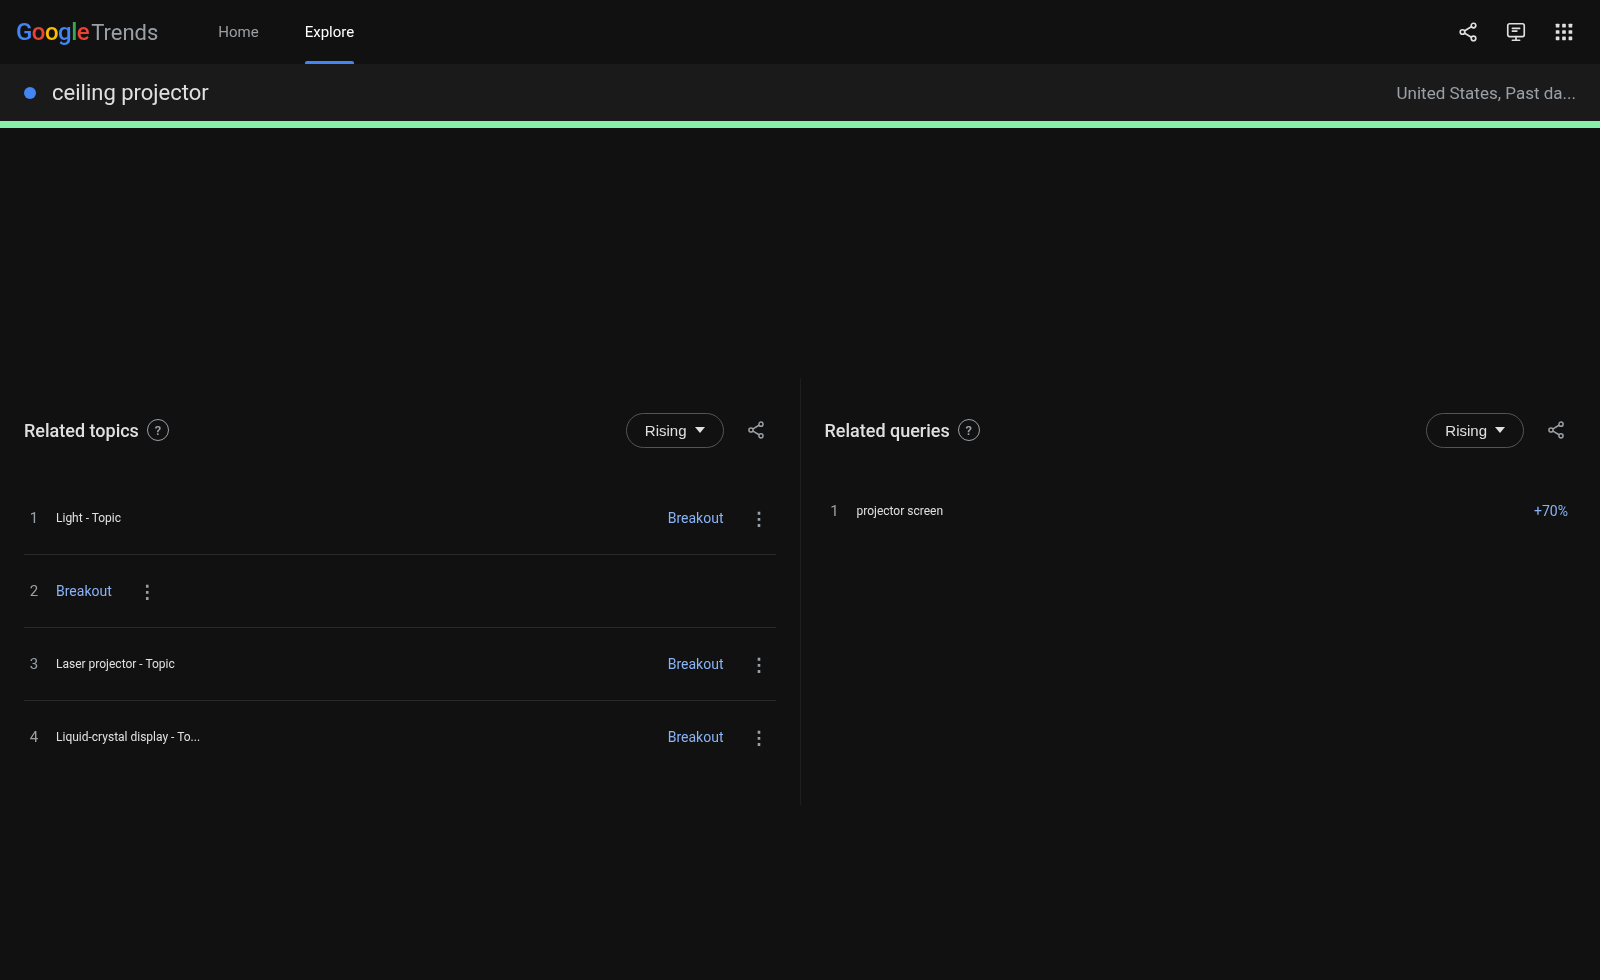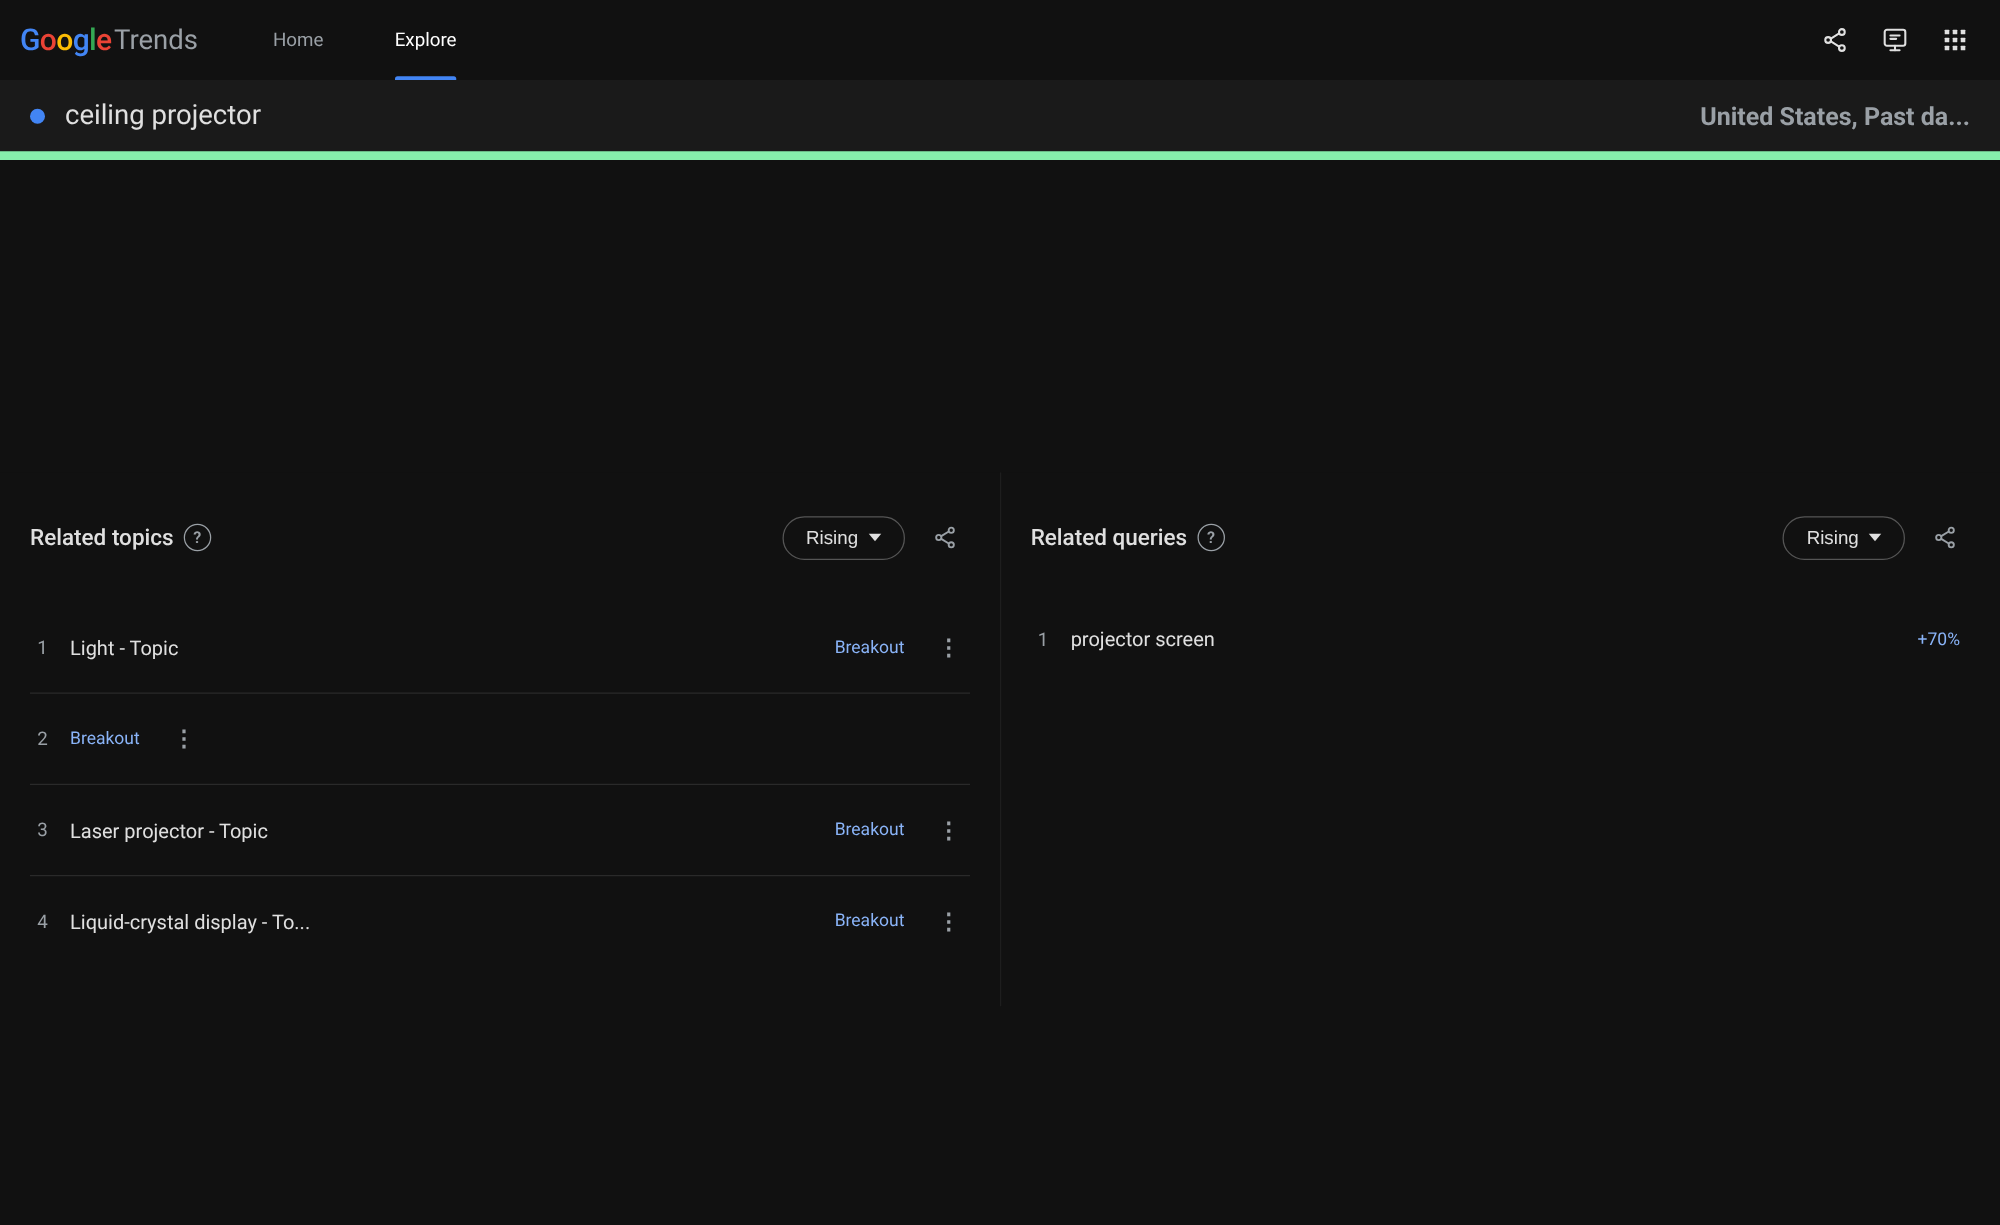--- a/index.html
+++ b/index.html
@@ -41,21 +41,21 @@
     .logo-google .g-red2 { color: #EA4335; }
     .logo-trends {
       font-size: 22px;
       color: #9aa0a6;
       font-weight: 400;
       margin-left: 2px;
     }
     .nav {
       display: flex;
       align-items: flex-end;
-      gap: 17px;
+      gap: 6px;
       margin-left: 40px;
       height: 100%;
     }
     .nav-item {
       display: flex;
       flex-direction: column;
       align-items: center;
       justify-content: center;
       height: 100%;
       padding: 0 20px;
@@ -110,23 +110,22 @@
       background: #4285F4;
       flex-shrink: 0;
     }
     .search-term {
       font-size: 22px;
       color: #e0e0e0;
       font-weight: 400;
       flex: 1;
     }
     .search-meta {
-      font-size: 20px;
-      color: #9aa0a6;
-      font-weight: bold;
+      font-size: 17px;
+      color: #9aa0a6;
     }
 
     
     .chart-area {
       height: 250px;
       background: #111;
     }
 
     
     .main-content {
@@ -211,21 +210,21 @@
     }
     .list-item:last-child { border-bottom: none; }
     .item-num {
       font-size: 15px;
       color: #9aa0a6;
       width: 20px;
       flex-shrink: 0;
       text-align: center;
     }
     .item-label {
-      font-size: 16px;
+      font-size: 12px;
       color: #e0e0e0;
       flex: 1;
     }
     .item-badge {
       font-size: 14px;
       color: #8ab4f8;
       margin-right: 8px;
     }
     .item-badge.plus {
       color: #8ab4f8;

